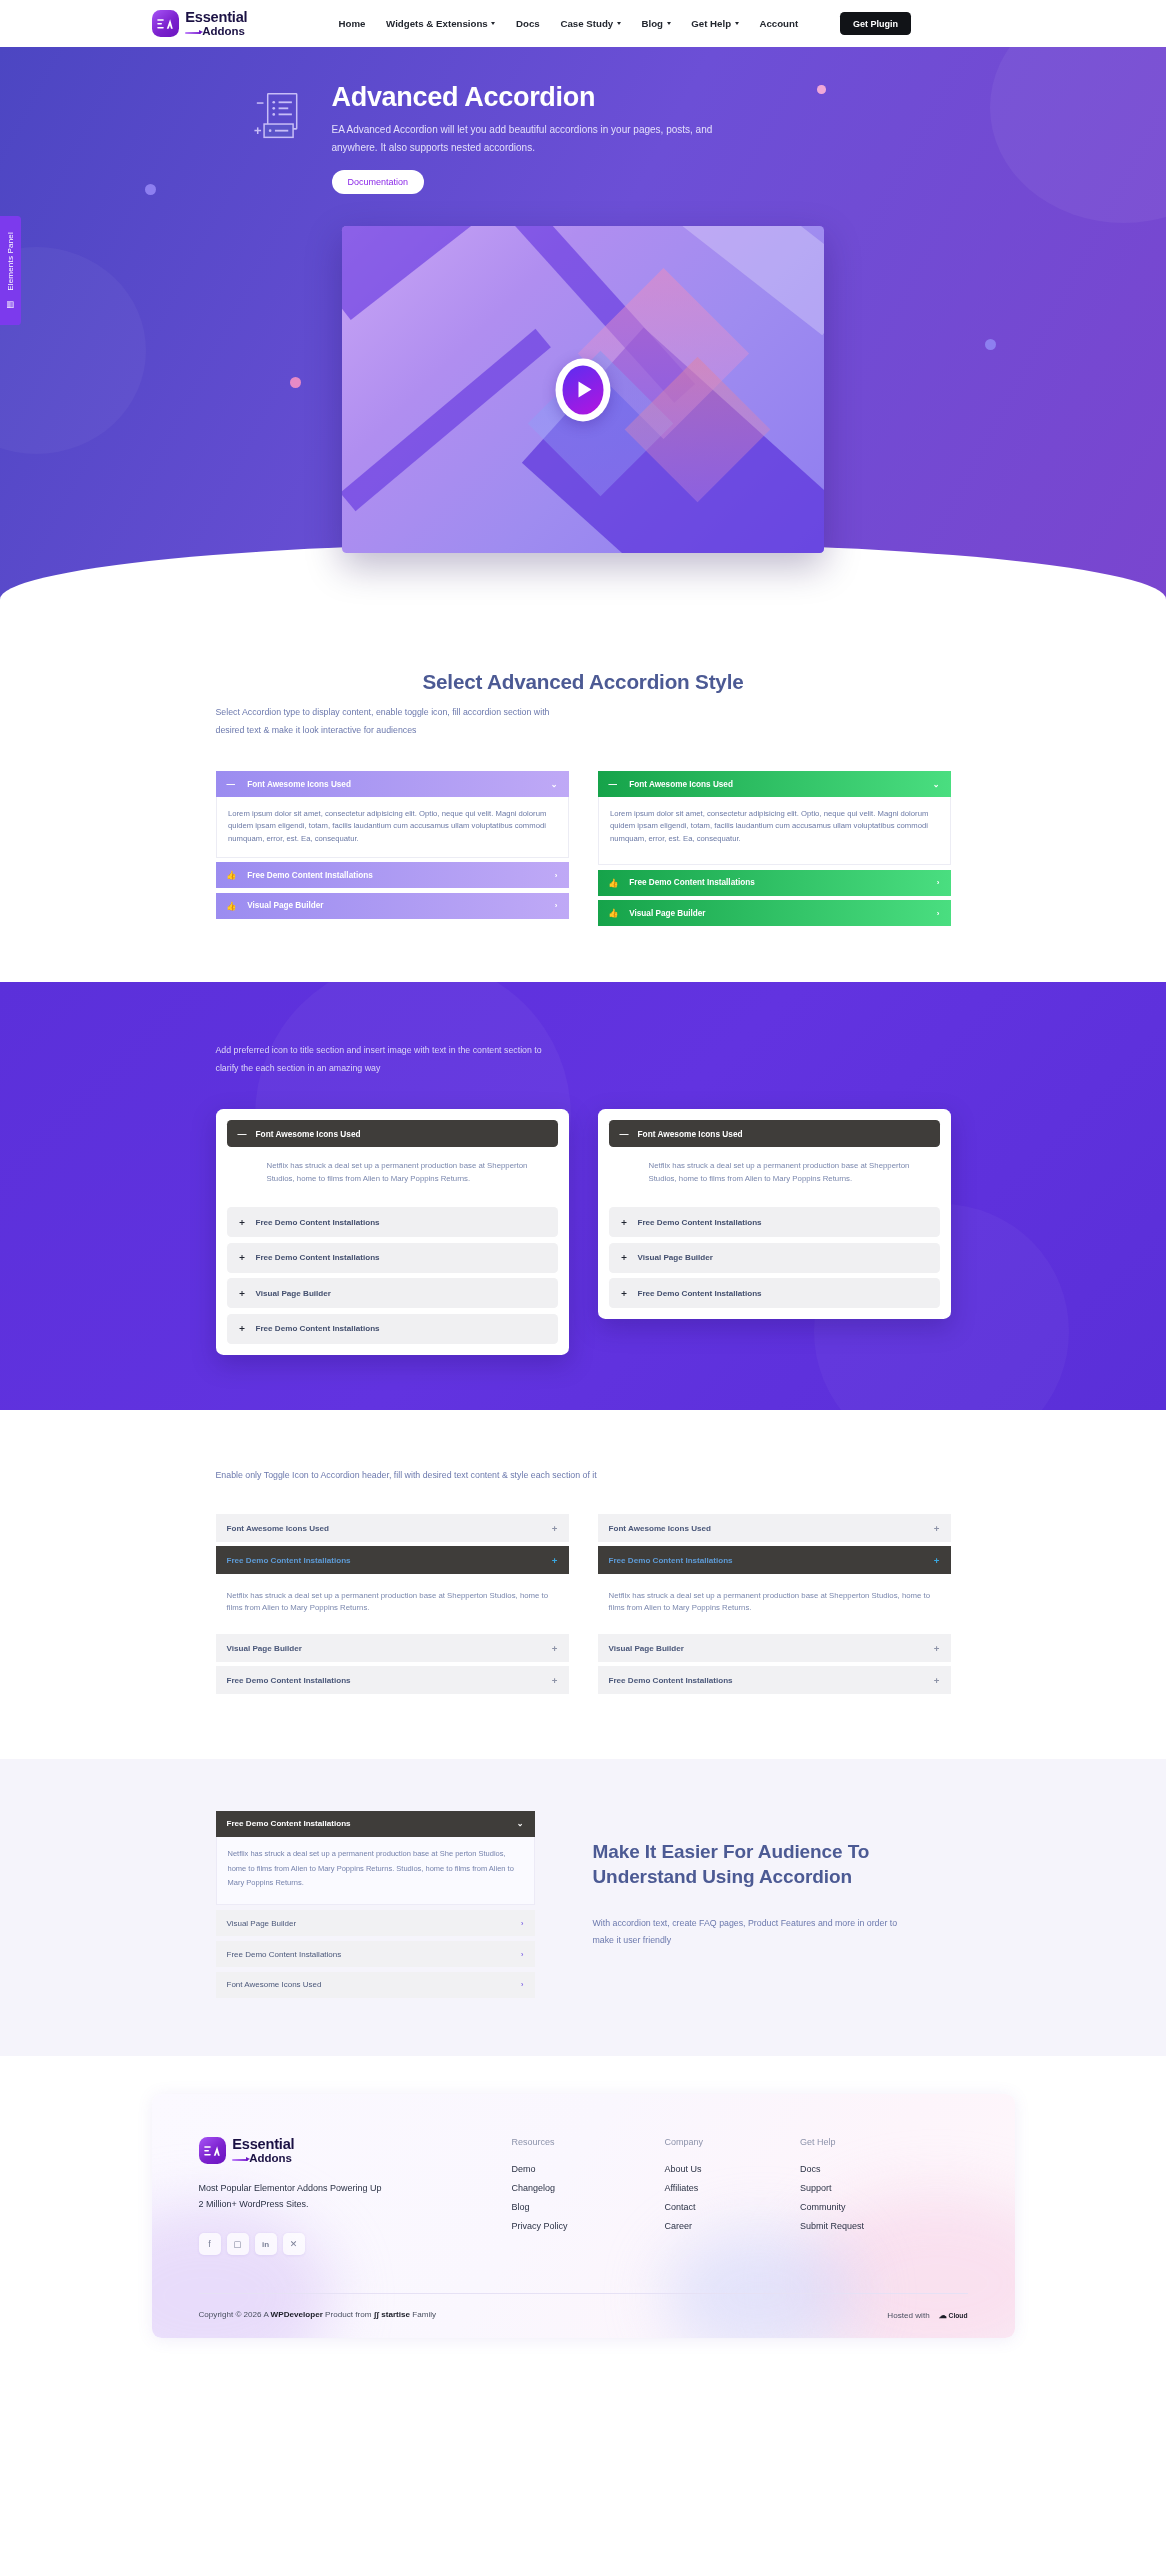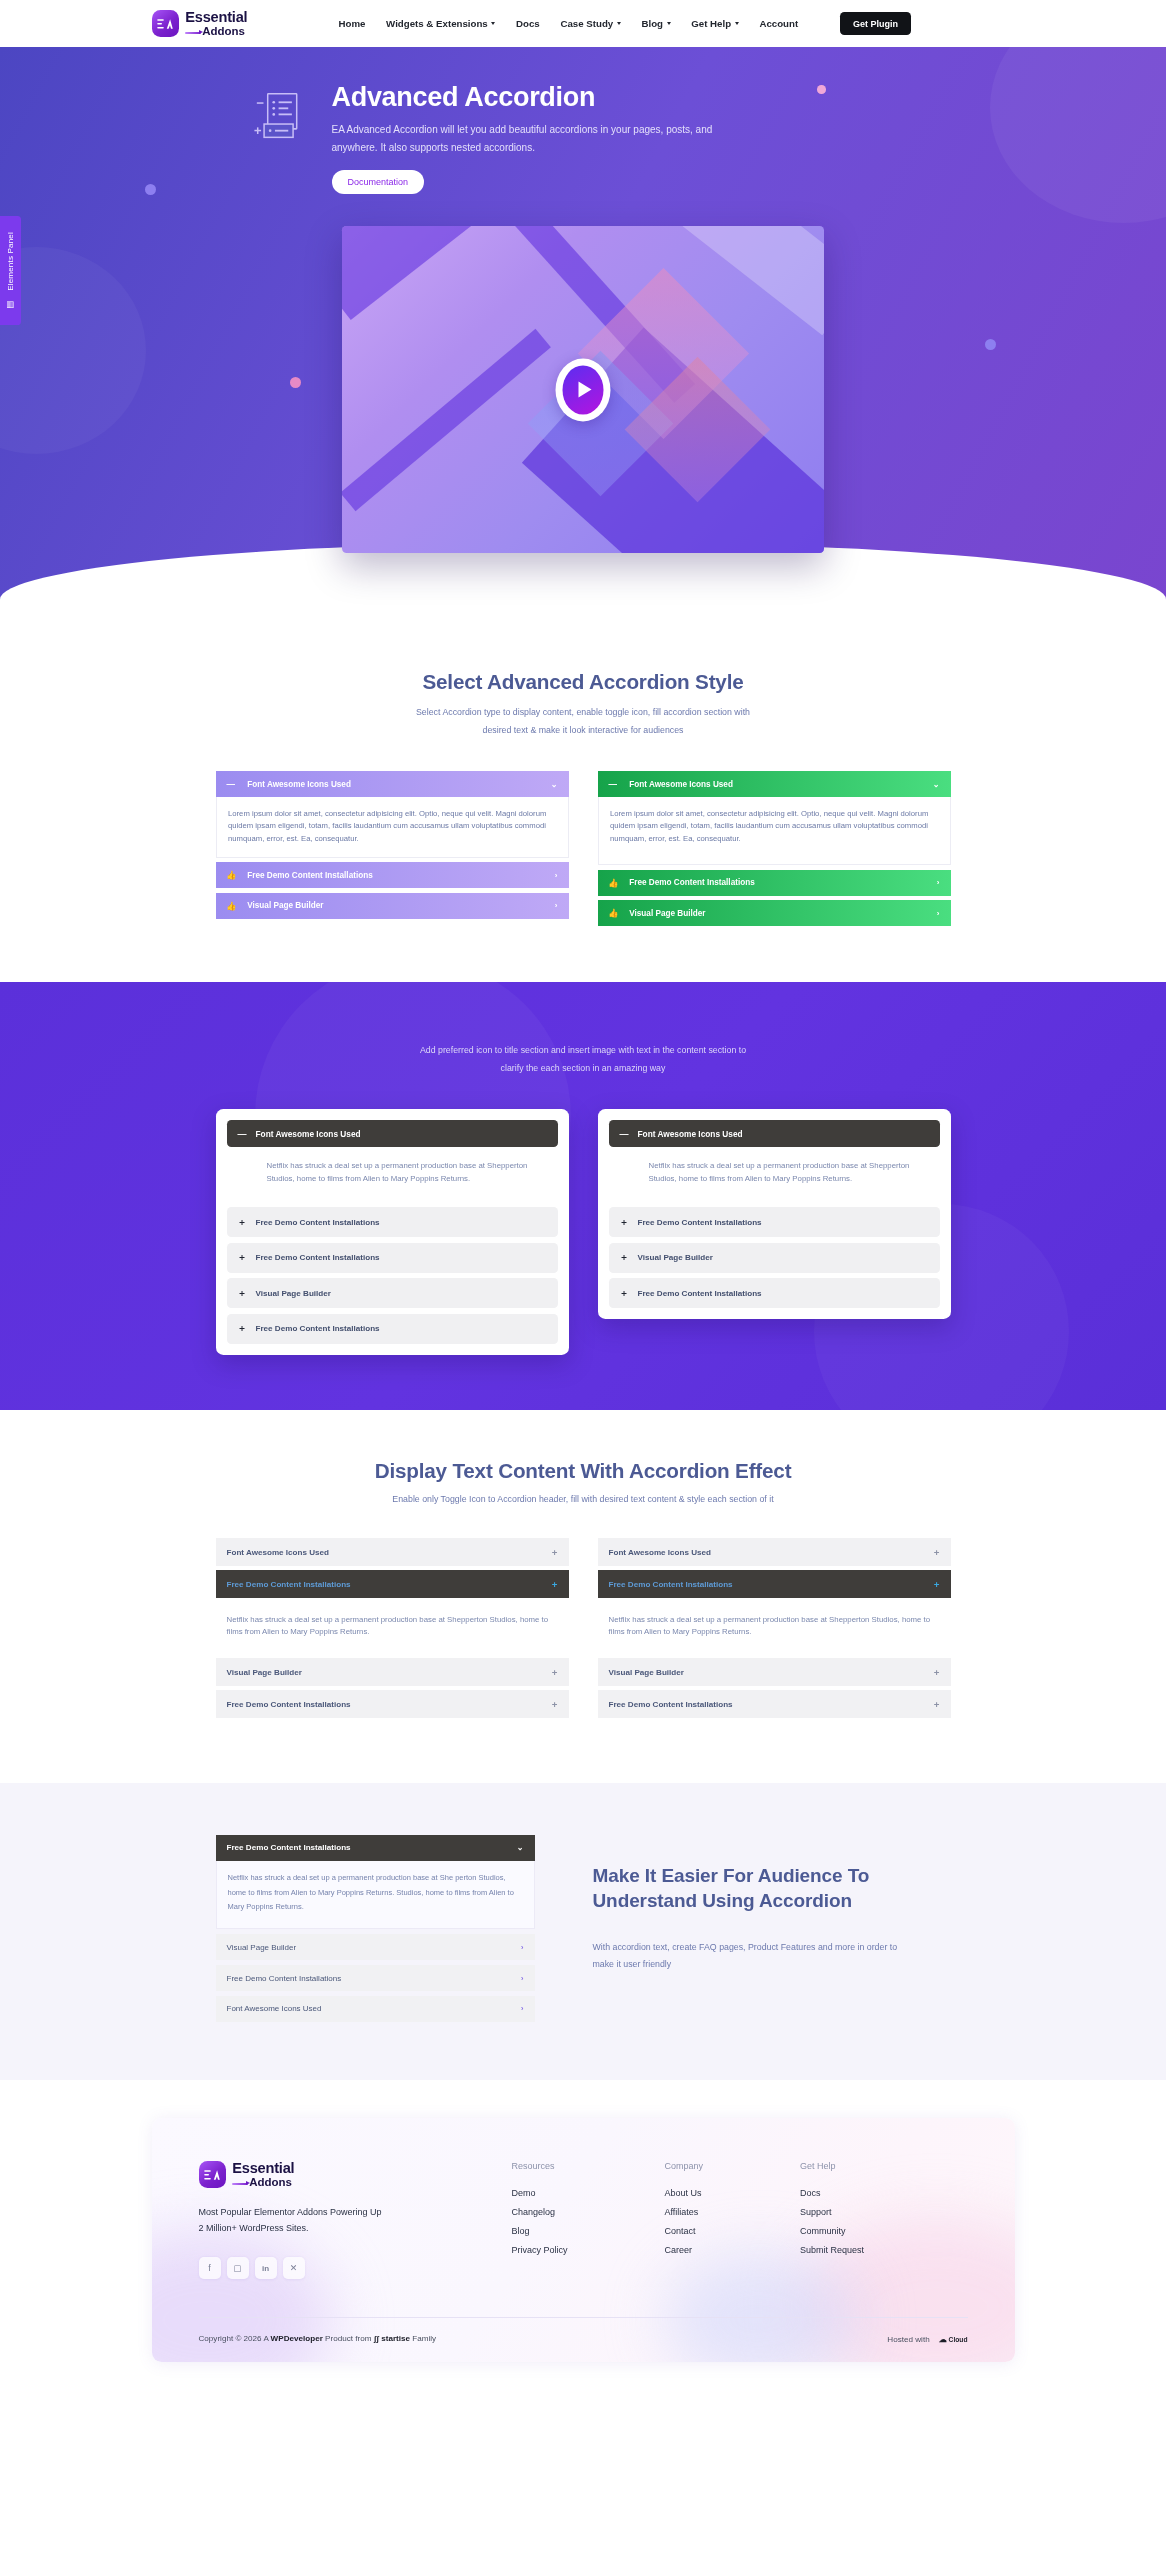--- a/index.html
+++ b/index.html
@@ -93,21 +93,21 @@
     background: #7c3aed; border-radius: 0 3.6px 3.6px 0; z-index: 30;
     display: flex; flex-direction: column; align-items: center; justify-content: center; gap: 7.3px;
     cursor: pointer;
   }
   .ep-label { writing-mode: vertical-rl; transform: rotate(180deg); color:#fff; font-size: 8px; letter-spacing: 0.2px; }
   .ep-icon { color:#fff; font-size: 8.5px; }
 
   
   .sec-title { font-size: 20.7px; font-weight: 800; text-align:center; color:#4c5a94; letter-spacing:-0.2px;}
   .sec-title.light { color:#ffffff; }
-  .sec-sub { font-size: 8.8px; text-align:center; color:#6c79ad; line-height:2.05; margin-top:9.7px; }
+  .sec-sub { font-size: 8.8px; color:#6c79ad; line-height:2.05; margin-top:9.7px; }
   .sec-sub.light { color:#ddd8f8; }
   .sec-sub .l { display:block; }
 
   .container { width: 735px; margin: 0 auto; }
   .two-col { display:flex; gap: 29px; }
   .col { flex: 1 1 0; min-width: 0; }
 
   
   .sec-style { background:#fff; padding: 13.4px 0 52px; }
   .acc1-head {
@@ -421,21 +421,20 @@
             <span class="ic">＋</span>
             <span>Free Demo Content Installations</span>
           </div>
         </div>
       </div>
     </div>
   </div>
 
   <div class="sec-text">
     <div class="container">
-      <div class="sec-title">Display Text Content With Accordion Effect</div>
       <div class="sec-sub" style="line-height:1.6;">Enable only Toggle Icon to Accordion header, fill with desired text content &amp; style each section of it</div>
 
       <div class="two-col" style="margin-top:32px;align-items:flex-start;">
         <div class="col">
           <div class="acc3-row">
             <span>Font Awesome Icons Used</span>
             <span class="plus">+</span>
           </div>
           <div class="acc3-row active">
             <span>Free Demo Content Installations</span>

